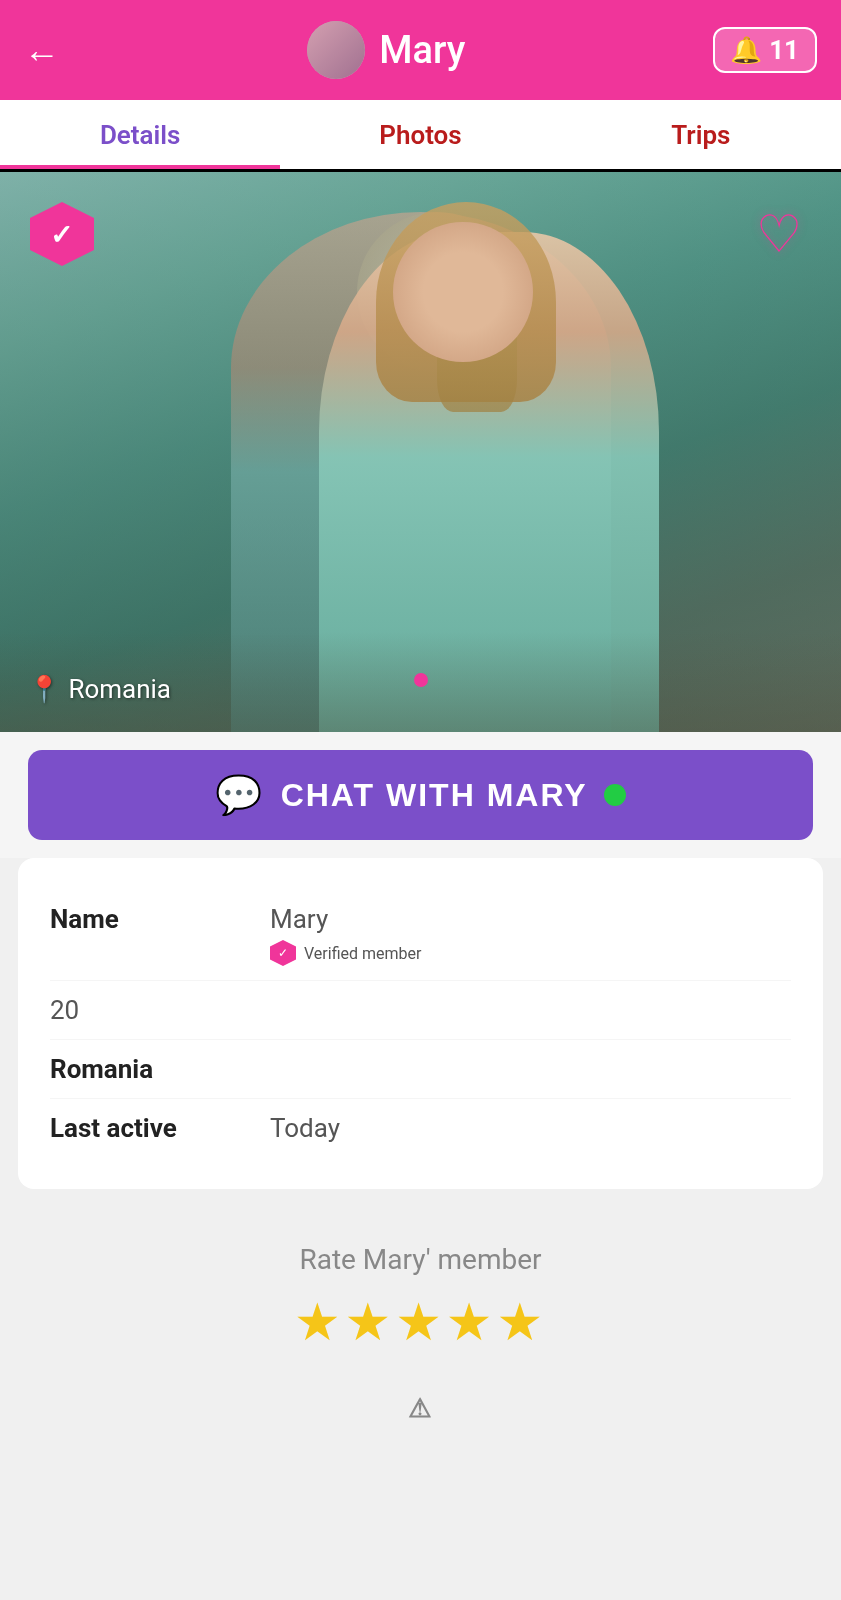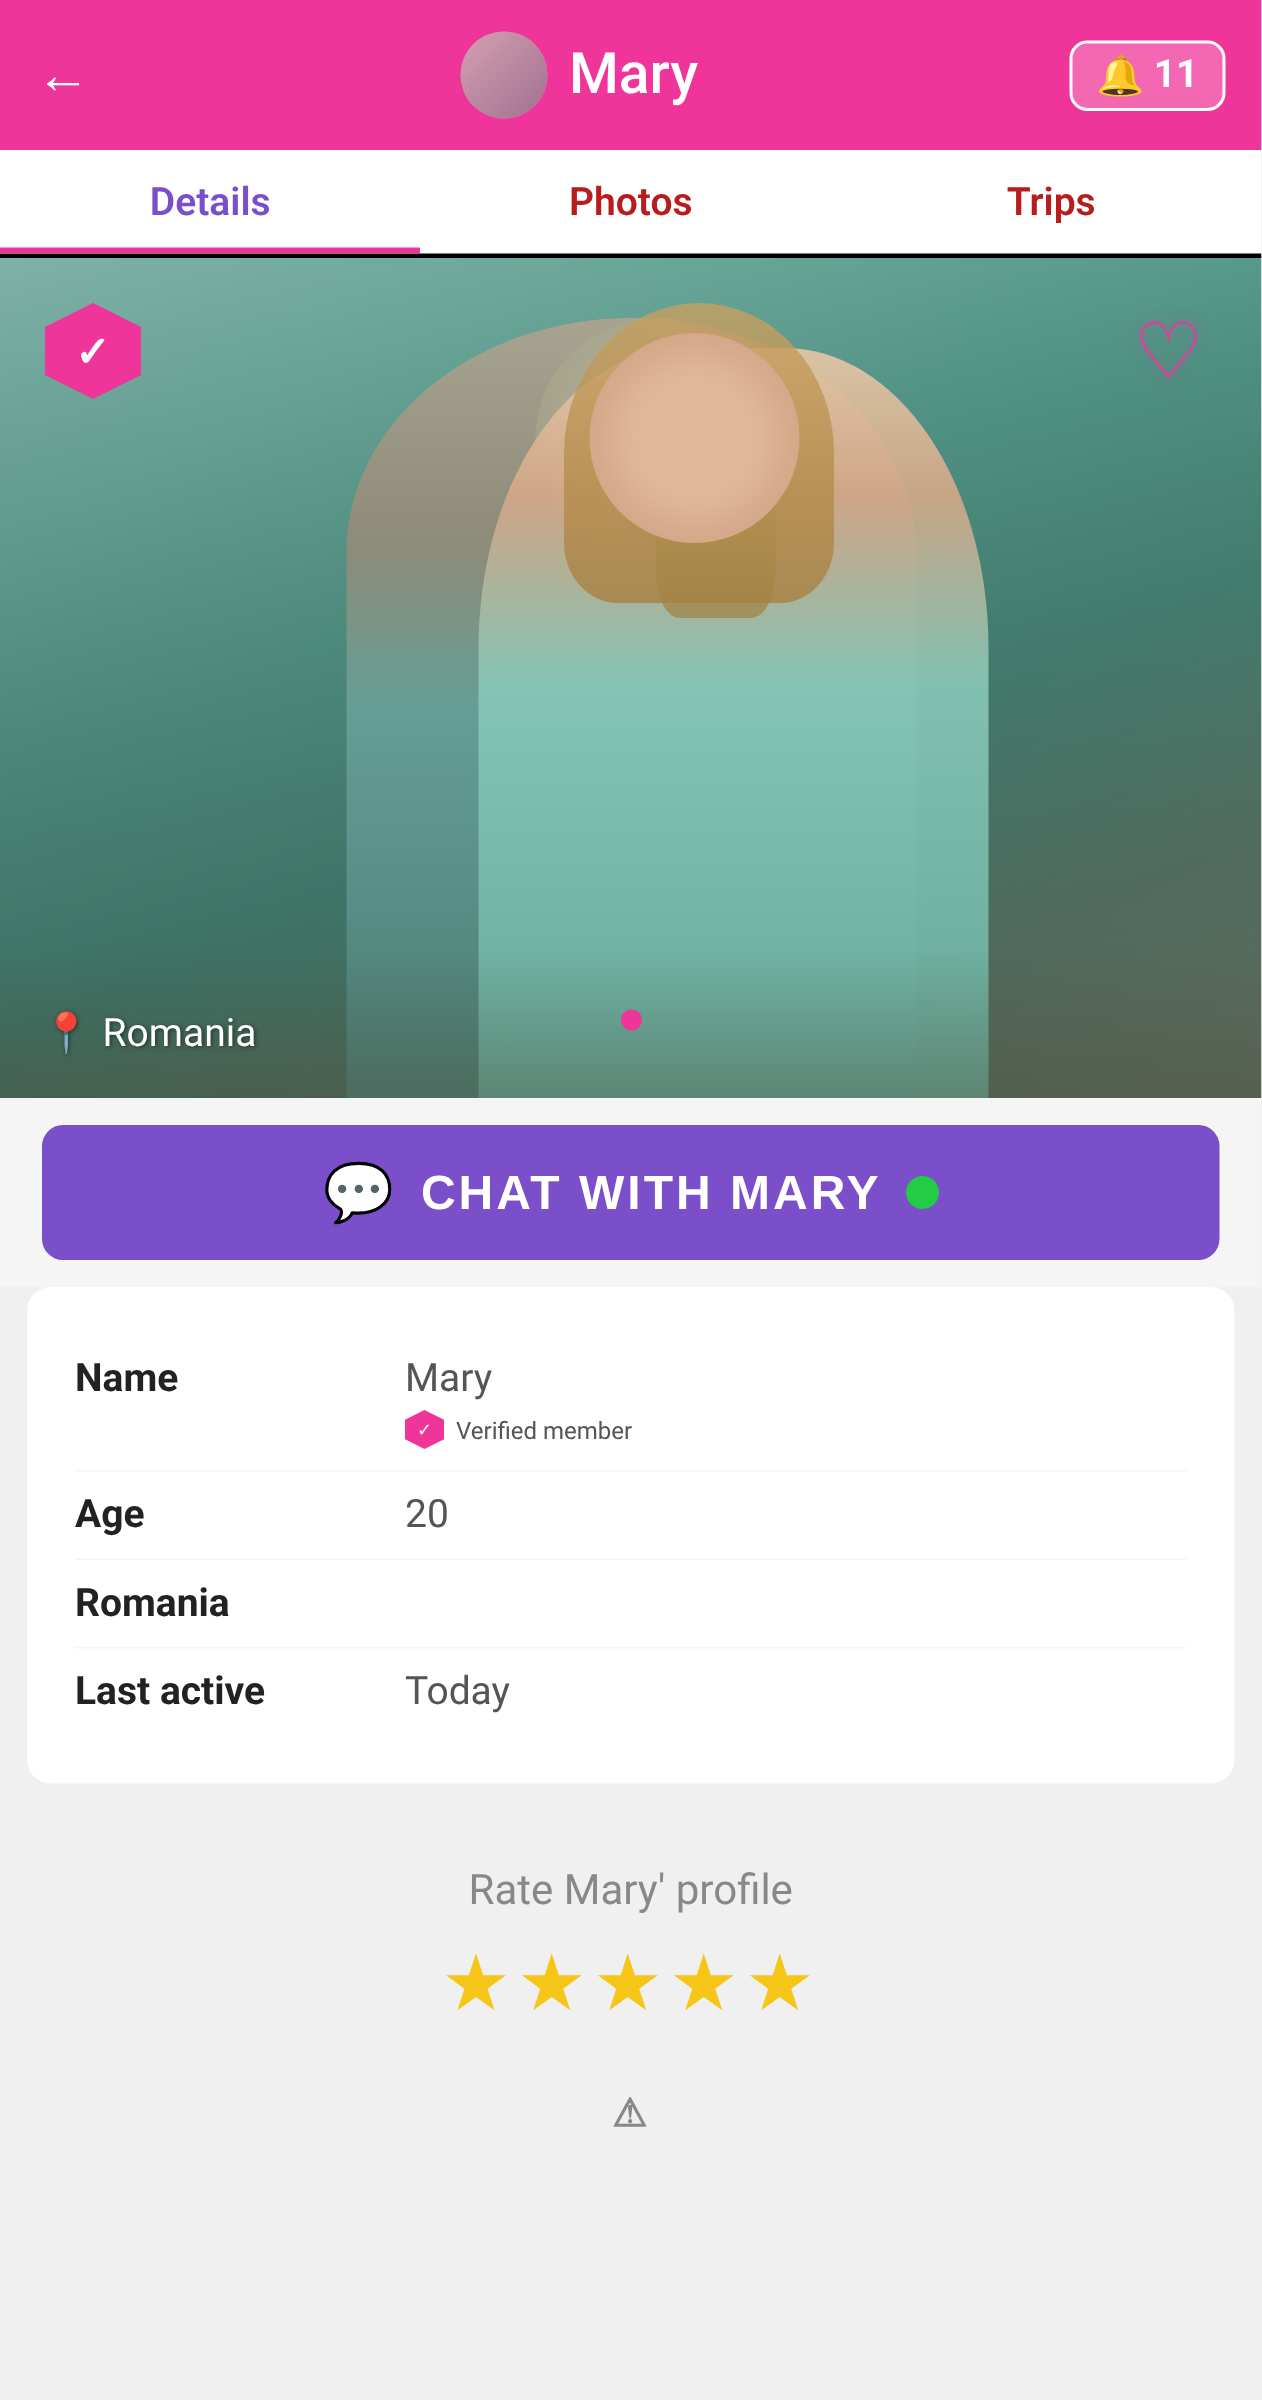--- a/index.html
+++ b/index.html
@@ -367,34 +367,33 @@
       <div class="detail-value">Mary</div>
       <div class="verified-row">
         <div class="verified-shield-small">
           <span style="color:white;font-size:12px;">✓</span>
         </div>
         <span class="verified-text">Verified member</span>
       </div>
     </div>
   </div>
   <div class="detail-row">
-    <span class="detail-label">Age</span>
     <span class="detail-value">20</span>
   </div>
   <div class="detail-row">
     <span class="detail-label">Romania</span>
   </div>
   <div class="detail-row">
     <span class="detail-label">Last active</span>
     <span class="detail-value">Today</span>
   </div>
 </div>
 
 <div class="rating-section">
-  <div class="rating-title">Rate Mary' profile</div>
+  <div class="rating-title">Rate Mary' member</div>
   <div class="stars">★★★★★</div>
 </div>
 
 <div class="report-section">
   <button class="report-btn">
     <span class="warning-icon">⚠</span>
   </button>
 </div>
 
 </body></html>

